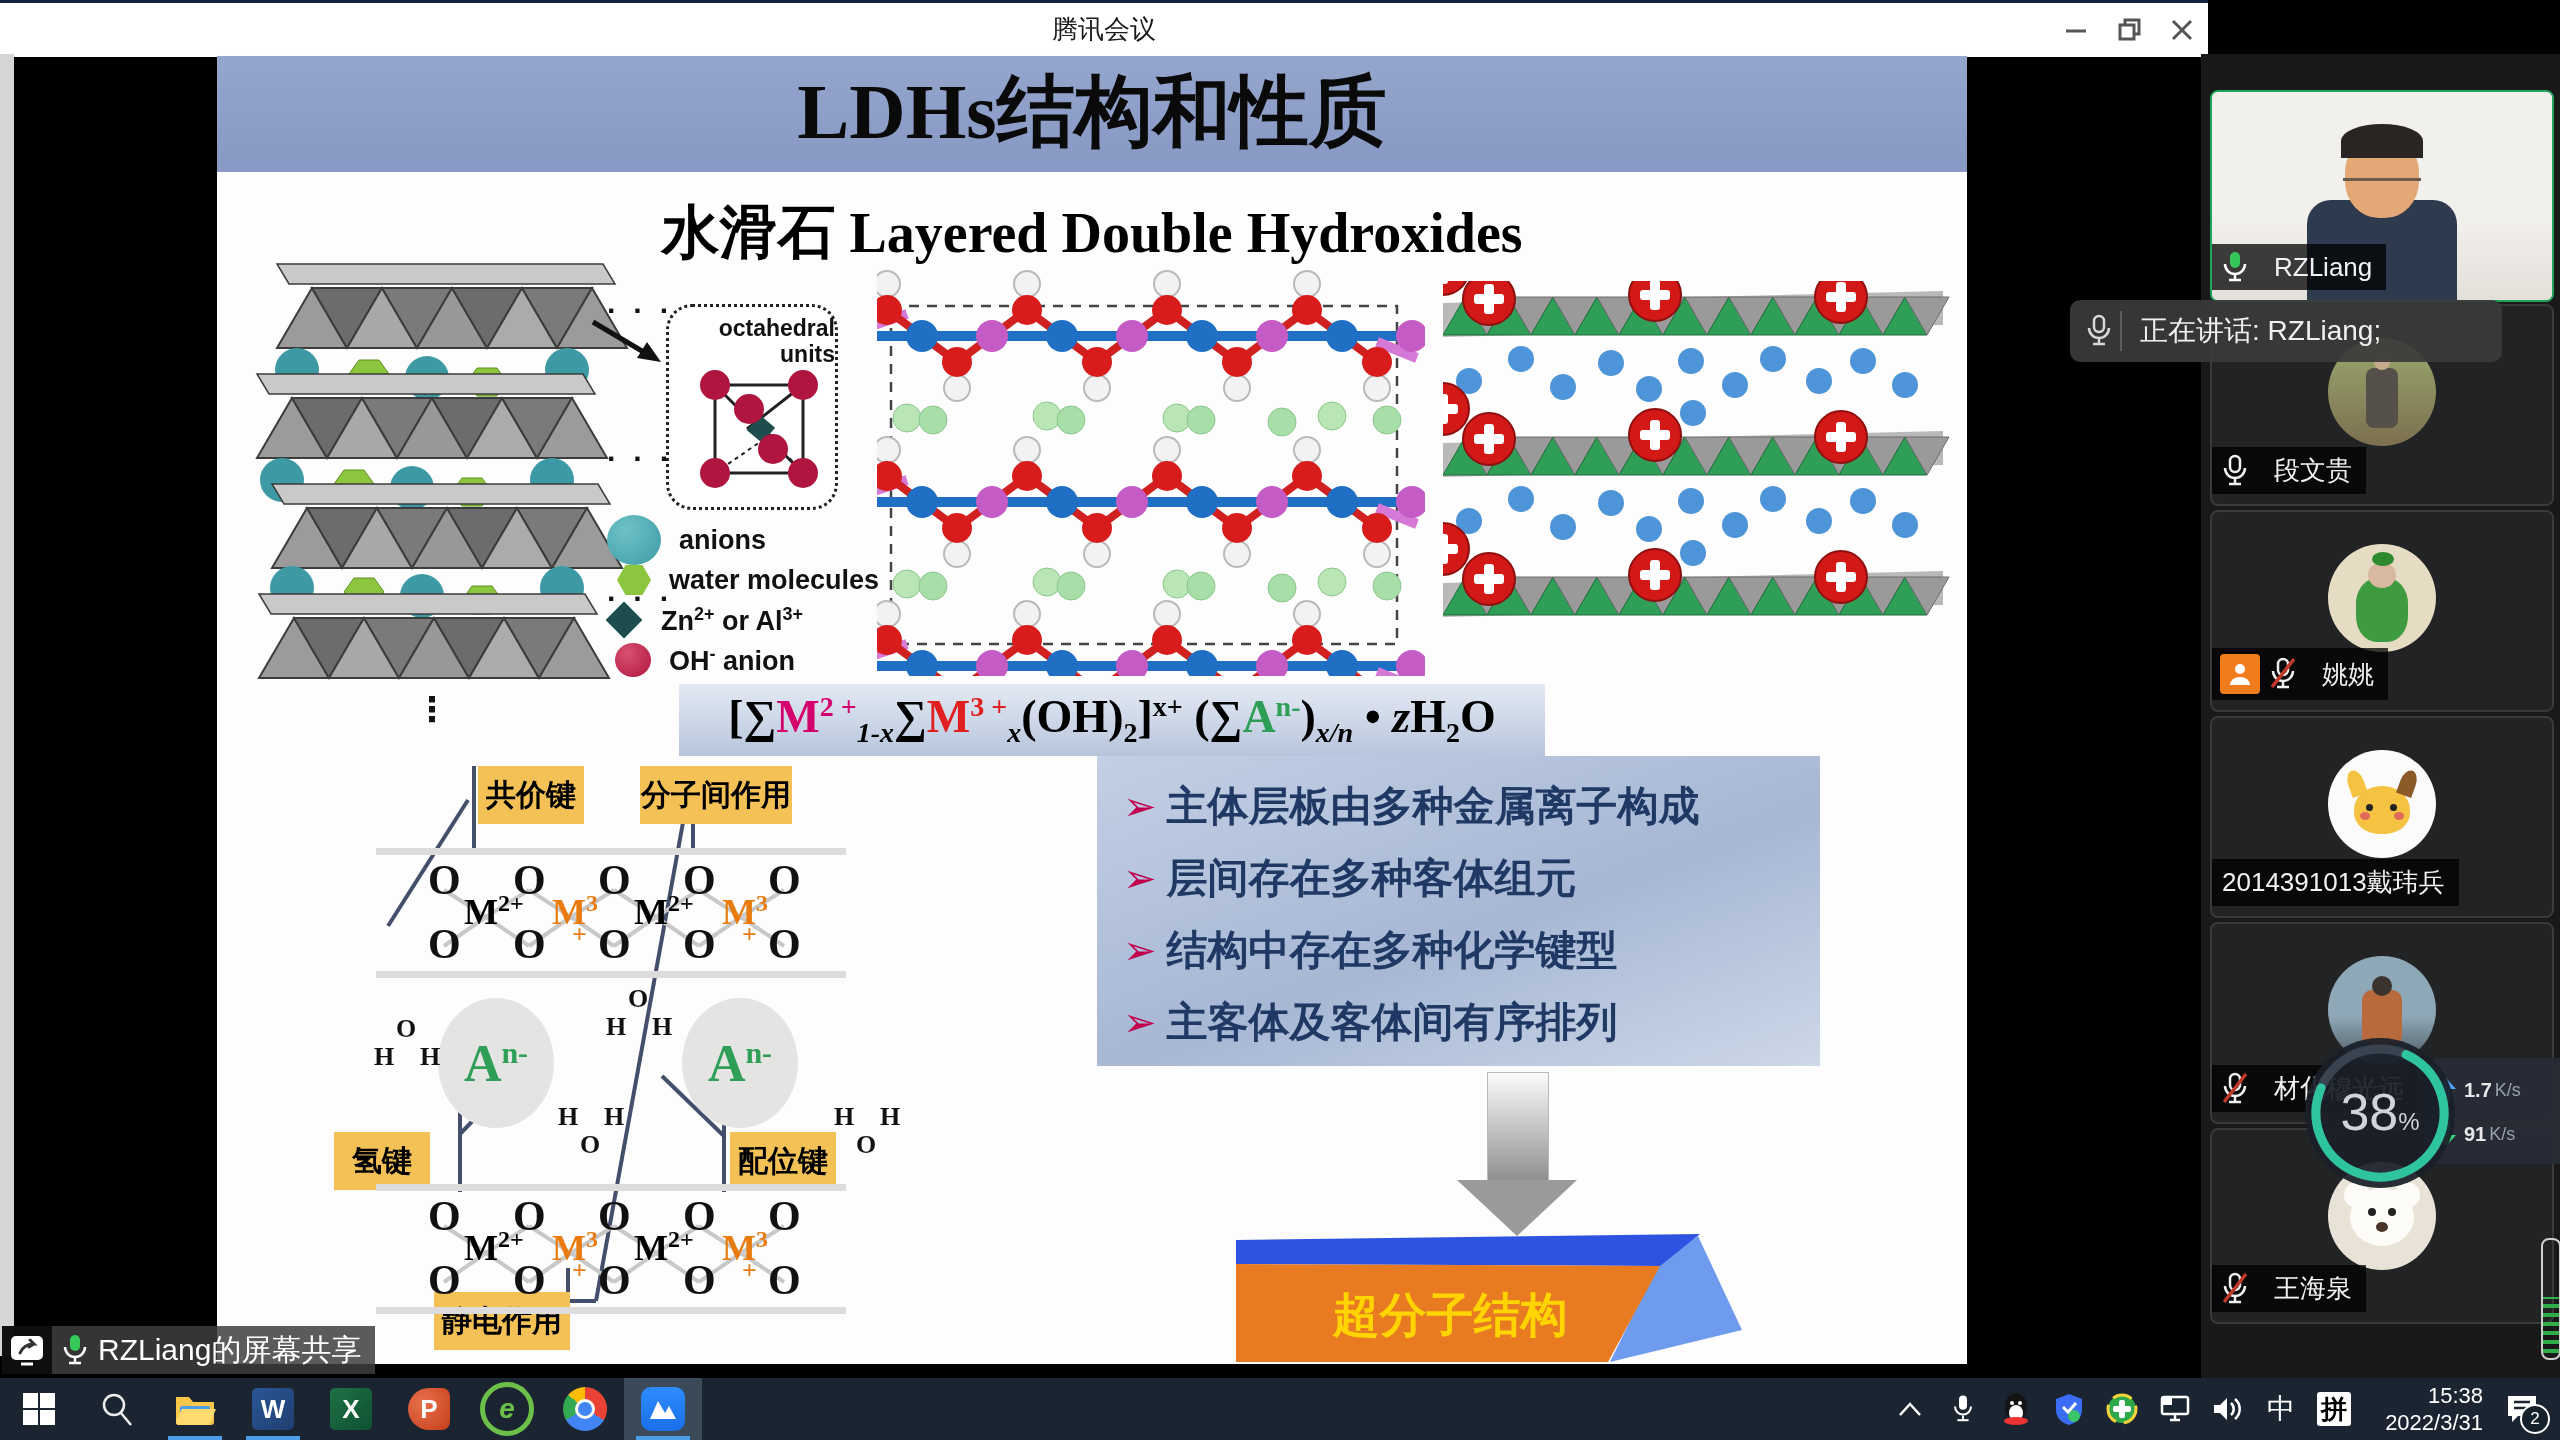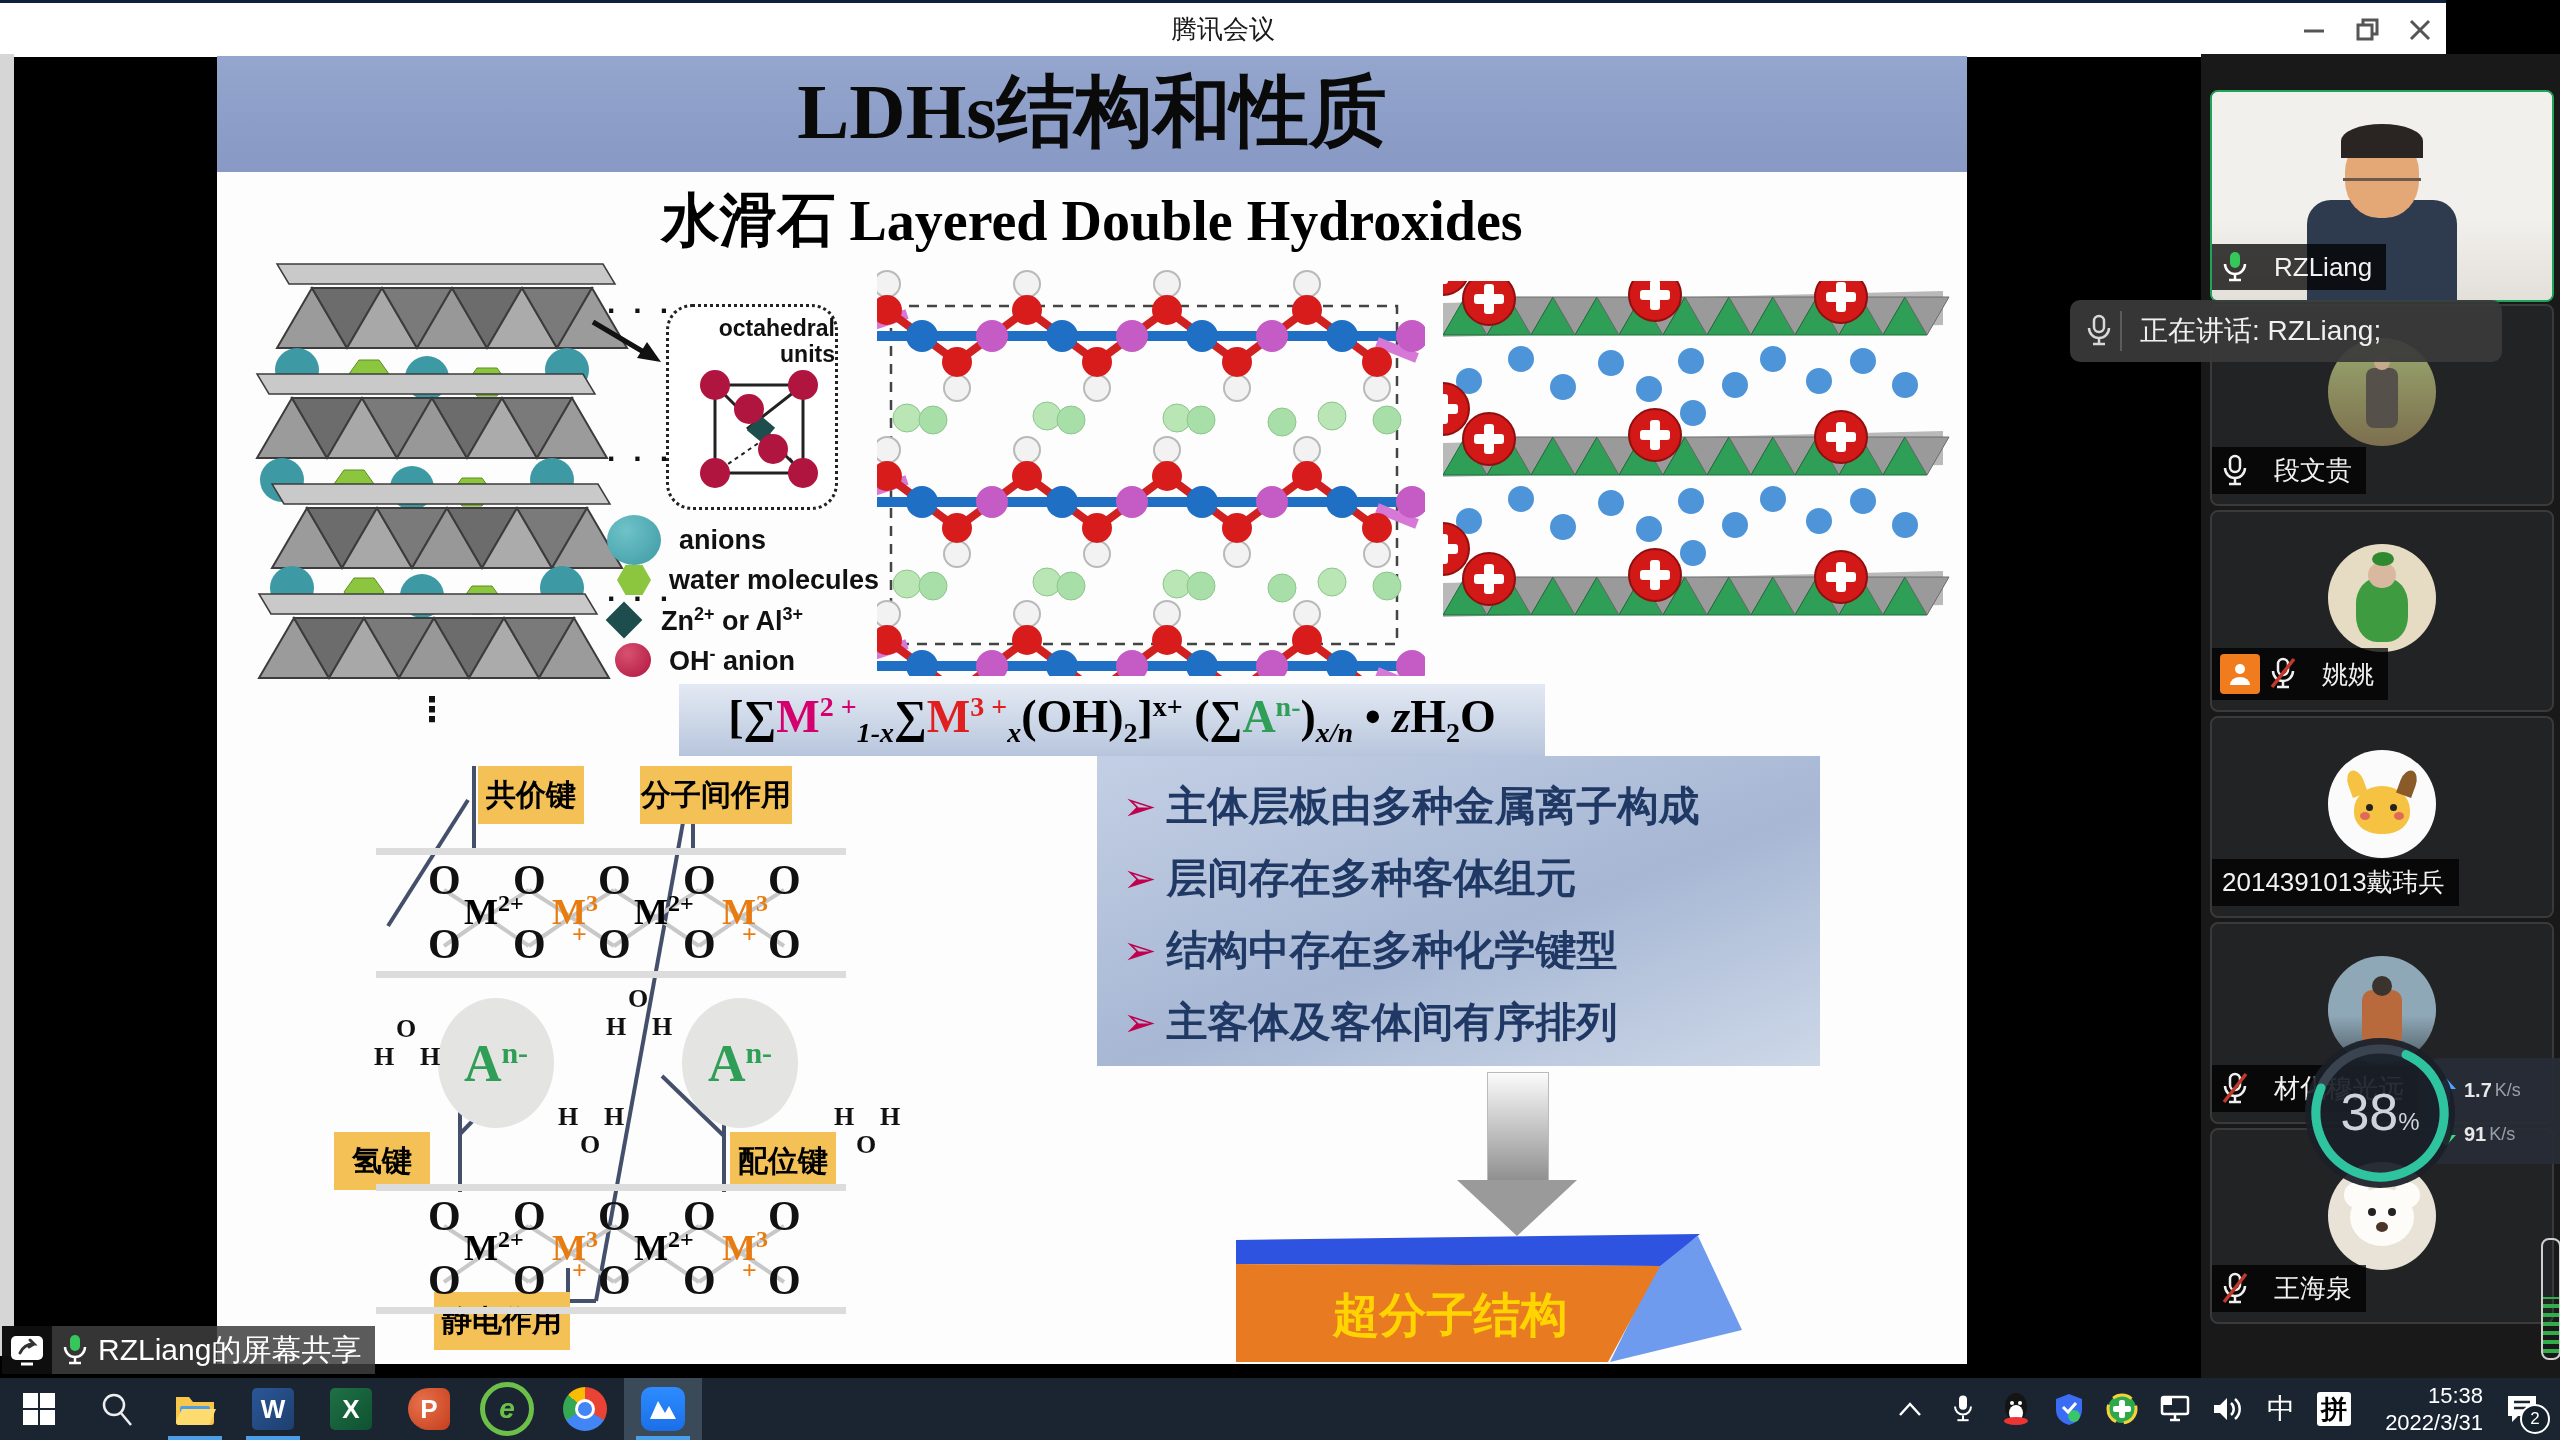--- a/index.html
+++ b/index.html
@@ -1,30 +1,30 @@
 <!DOCTYPE html>
 <html><head>
 <meta charset="utf-8">
 <style>
   html,body{margin:0;padding:0;background:#000;}
   #screen{position:relative;width:2560px;height:1440px;background:#000;overflow:hidden;
           font-family:"Liberation Sans","DejaVu Sans",sans-serif;}
   .abs{position:absolute;}
   
-  #titlebar{left:0;top:0;width:2446px;height:54px;background:#fff;border-top:3px solid #10203f;}
+  #titlebar{left:0;top:0;width:2208px;height:54px;background:#fff;border-top:3px solid #10203f;}
   #win-title{left:0;top:0;width:100%;height:54px;line-height:52px;text-align:center;
              font-size:26px;color:#1a1a1a;}
   .winbtn{top:10px;width:40px;height:34px;cursor:pointer;display:flex;align-items:center;justify-content:center;}
   
   #left-strip{left:0;top:54px;width:14px;height:1302px;background:#d6d6d6;}
   #slide{left:217px;top:54px;width:1750px;height:1310px;background:#fdfdfd;}
   #banner{left:0;top:2px;width:1750px;height:116px;background:linear-gradient(#94a6cd,#8799c4);}
   #banner-title{width:100%;text-align:center;line-height:112px;font-family:"Liberation Serif",serif;
                 font-weight:bold;font-size:78px;color:#0a0a0a;}
-  #subtitle{left:0;top:128px;width:1750px;text-align:center;font-weight:bold;color:#000;}
+  #subtitle{left:0;top:140px;width:1750px;text-align:center;font-weight:bold;color:#000;}
   #subtitle .cn{font-size:58px;font-family:"DejaVu Sans",sans-serif;}
   #subtitle .en{font-size:56px;font-family:"Liberation Serif",serif;}
   .dots-h{font-size:30px;font-weight:bold;color:#111;letter-spacing:4px;}
   .dots-v{font-size:34px;font-weight:bold;color:#111;line-height:14px;}
   
   #octa-box{left:449px;top:250px;width:166px;height:200px;border:3px dotted #222;border-radius:26px;
             background:#fff;text-align:right;}
   #octa-box .t{font-size:23px;font-weight:bold;color:#111;line-height:26px;margin-top:8px;}
   
   .leg-row{display:flex;align-items:center;height:40px;}

